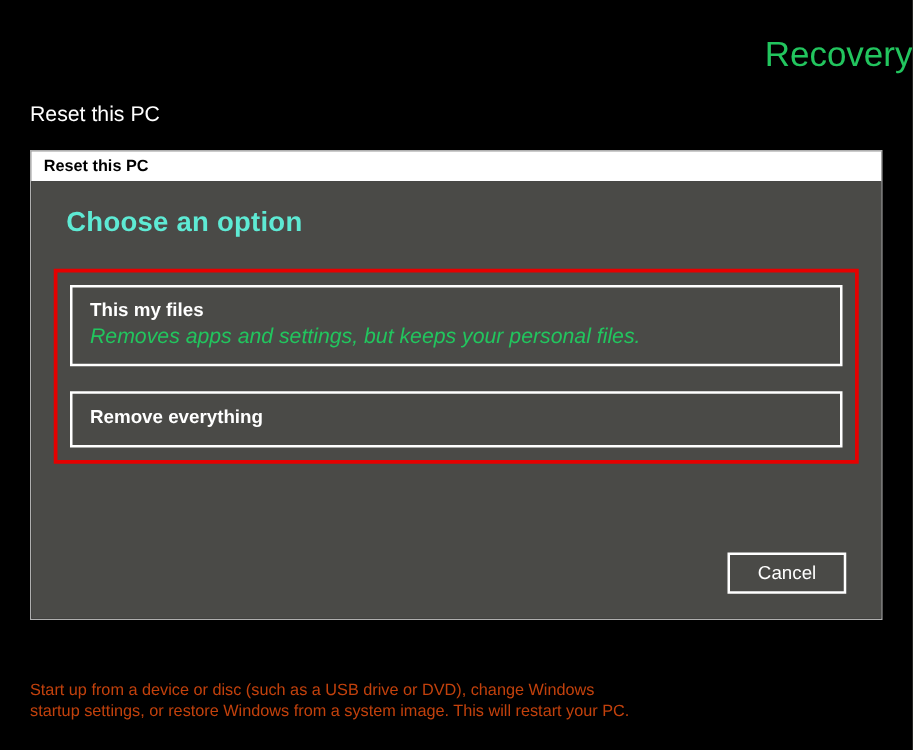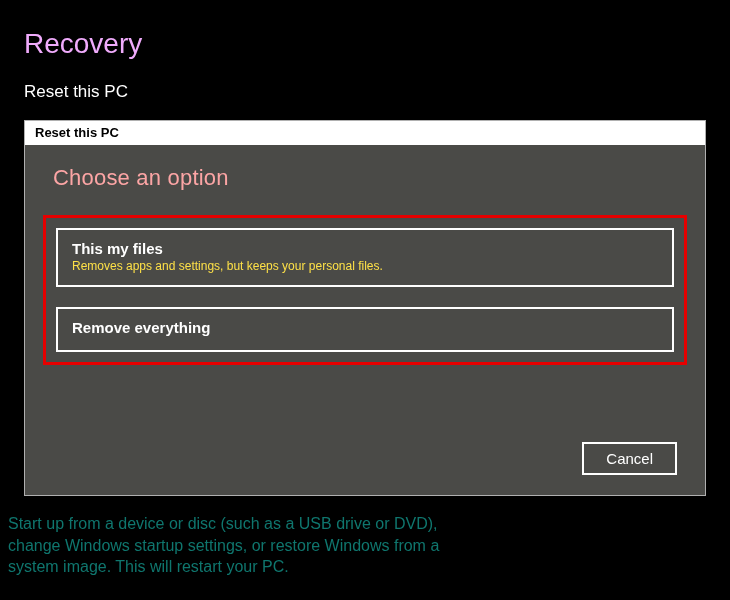--- a/index.html
+++ b/index.html
@@ -13,21 +13,22 @@
       background: #000000;
       font-family: "Segoe UI", Arial, sans-serif;
       color: #ffffff;
       overflow: hidden;
       position: relative;
     }
     .page-title {
       font-size: 28px;
       font-weight: 300;
       padding: 28px 0 0 24px;
-      color: #f0abfc;
+      color: #22c55e;
+      text-align: right;
     }
     .subtitle {
       font-size: 17px;
       font-weight: 400;
       padding: 22px 0 0 24px;
       color: #ffffff;
     }
     .dialog {
       margin: 18px 24px 0 24px;
       border: 1px solid #b0b0b0;
@@ -40,22 +41,22 @@
       padding: 4px 10px 5px 10px;
     }
     .dialog-body {
       background: #4a4a47;
       padding: 20px 28px 24px 28px;
       min-height: 350px;
       position: relative;
     }
     .choose-heading {
       font-size: 22px;
-      font-weight: 400;
-      color: #fca5a5;
+      font-weight: 700;
+      color: #5eead4;
       margin-bottom: 24px;
       letter-spacing: 0.2px;
     }
     .options-highlight {
       border: 3px solid #e60000;
       padding: 10px;
       margin: 0 -10px;
     }
     .option-button {
       border: 2px solid #ffffff;
@@ -67,44 +68,45 @@
     .option-button:last-child {
       margin-bottom: 0;
     }
     .option-title {
       font-size: 15px;
       font-weight: 700;
       color: #ffffff;
       margin-bottom: 2px;
     }
     .option-desc {
-      font-size: 12px;
+      font-size: 17px;
       font-weight: 400;
-      color: #fde047;
+      color: #22c55e;
+      font-style: italic;
     }
     .cancel-button {
       position: absolute;
       right: 28px;
       bottom: 20px;
       border: 2px solid #ffffff;
       background: transparent;
       color: #ffffff;
       font-size: 15px;
       font-family: inherit;
       padding: 6px 22px;
       cursor: pointer;
       margin-left: 20px;
     }
     .footer-text {
       position: absolute;
-      left: 8px;
+      left: 24px;
       bottom: 22px;
-      font-size: 16px;
+      font-size: 13px;
       line-height: 1.35;
-      color: #0f766e;
+      color: #c2410c;
       max-width: 480px;
     }
   </style>
 </head>
 <body>
 
 <div class="page-title">Recovery</div>
 <div class="subtitle">Reset this PC</div>
 
 <div class="dialog">

